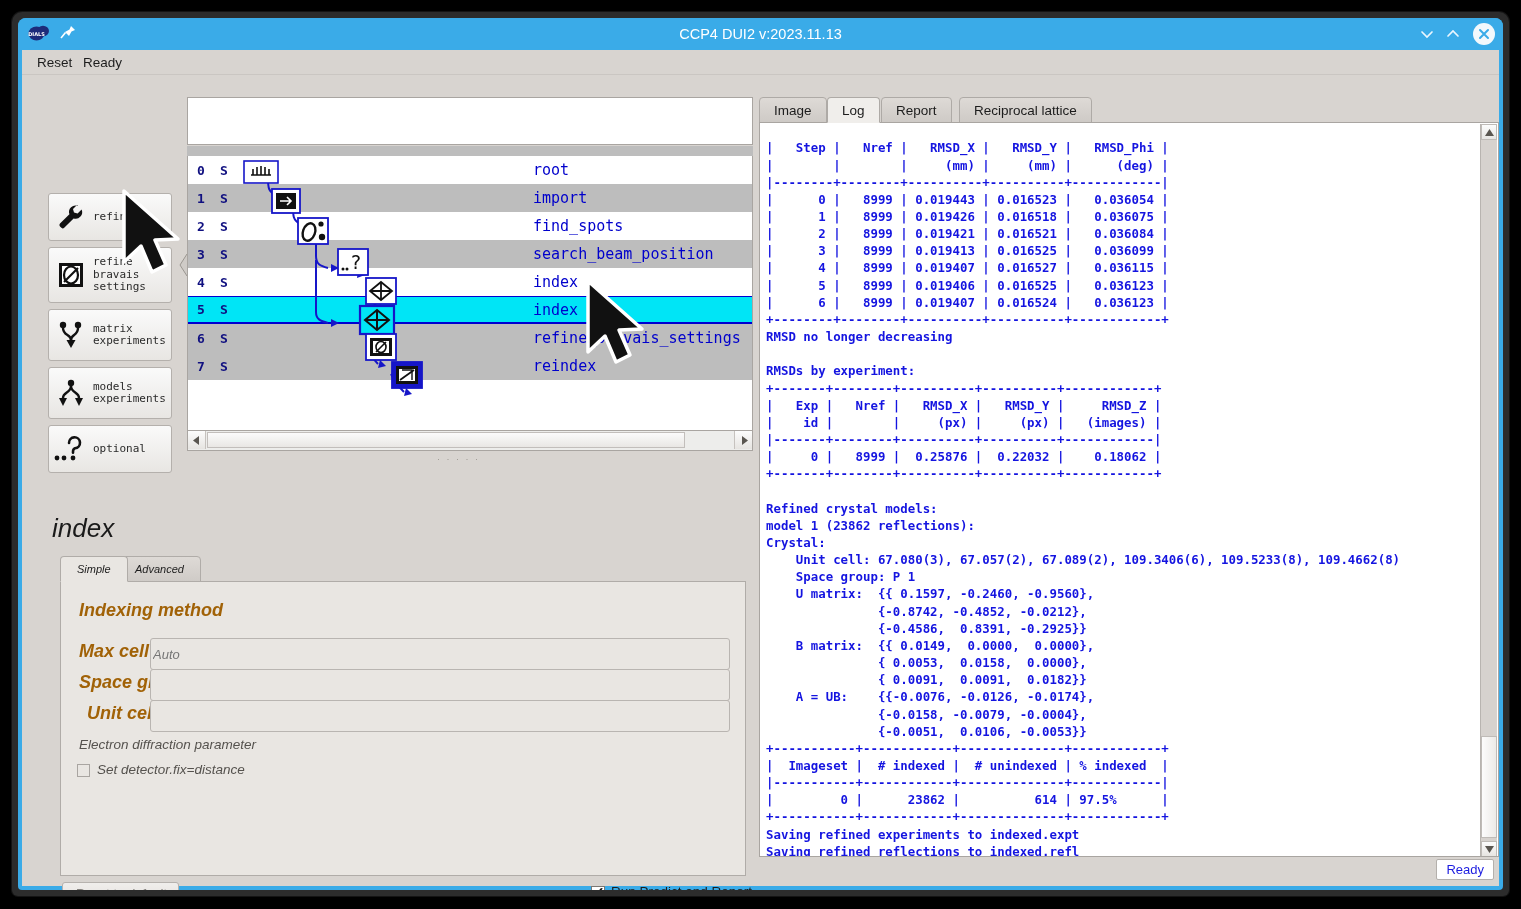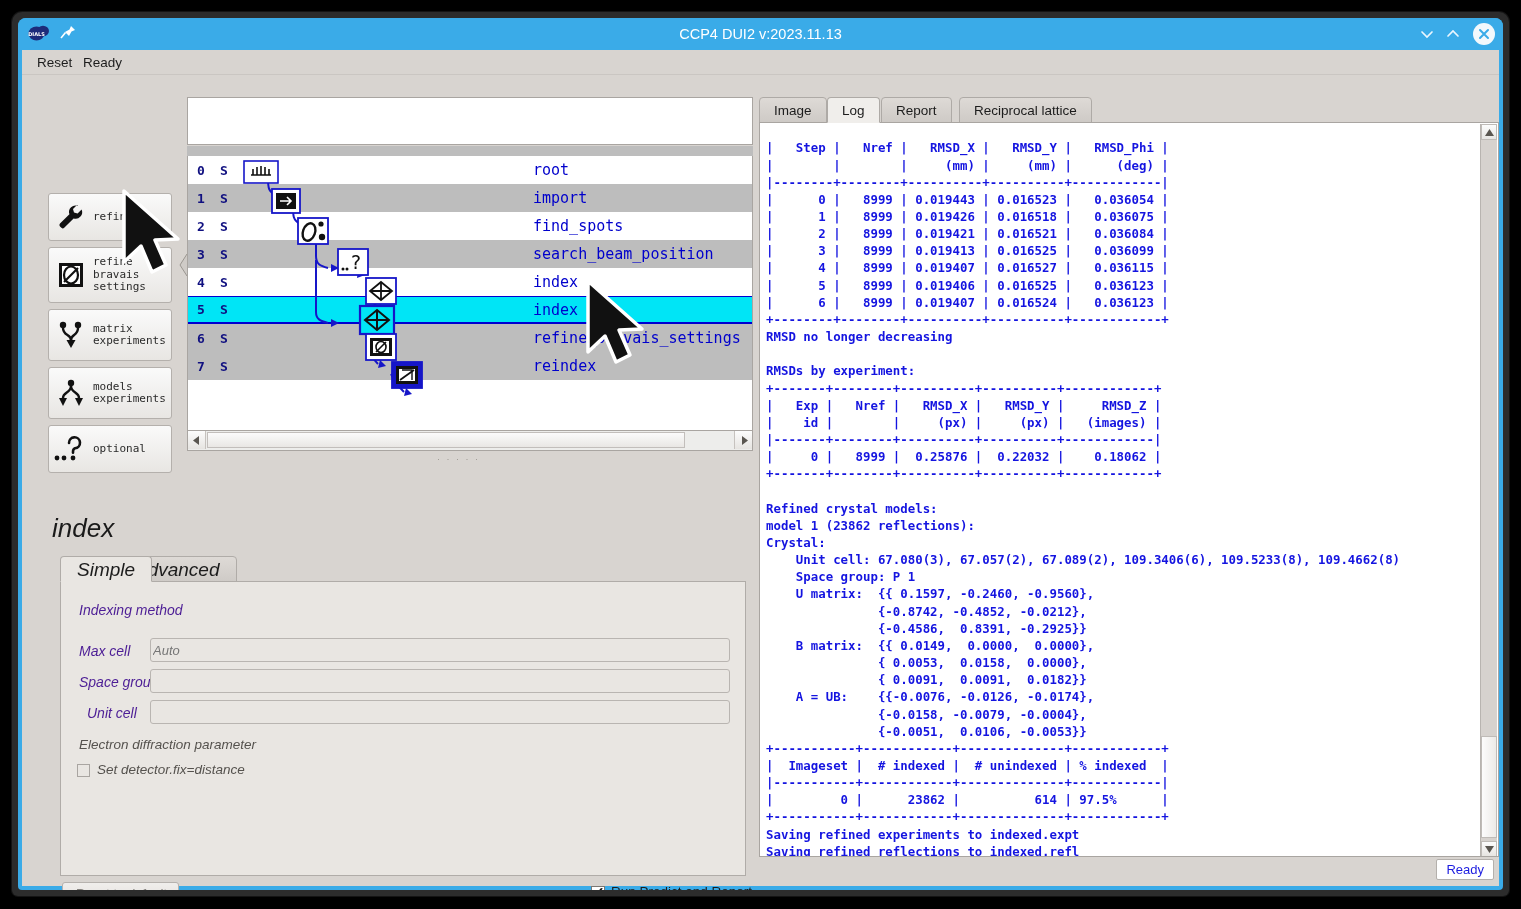--- a/index.html
+++ b/index.html
@@ -213,21 +213,21 @@
     position: absolute; left: 30px; top: 438px;
     font-size: 26px; font-style: italic; color: #1a1a1a;
   }
   #tabstrip {
     position: absolute; left: 38px; top: 481px;
     width: 686px; height: 26px;
   }
   .ptab {
     position: absolute; top: 0; height: 26px;
     line-height: 25px; padding: 0 16px;
-    font-size: 19px; font-style: italic; color: #1c1c1c;
+    font-size: 11px; font-style: italic; color: #1c1c1c;
     border: 1px solid #b0aca8;
     border-radius: 4px 4px 0 0;
     background: linear-gradient(#dedad6, #cfcbc7);
     cursor: pointer;
   }
   .ptab.active {
     background: #e9e6e2;
     border-bottom: 1px solid #e9e6e2;
     z-index: 2;
   }
@@ -237,25 +237,25 @@
     position: absolute; left: 38px; top: 506px;
     width: 686px; height: 295px;
     background: #e9e6e2;
     border: 1px solid #b0aca8;
   }
   .prow {
     position: absolute; height: 24px;
     display: flex; align-items: center;
   }
   .plabel {
-    font-size: 14px; font-style: italic; color: #4c1d95;
+    font-size: 18px; font-style: italic; color: #a16207; font-weight: bold;
   }
   .pinput {
     position: absolute;
-    height: 24px; line-height: 22px;
+    height: 32px; line-height: 22px;
     background: #e9e6e2;
     border: 1px solid #b9b5b1;
     border-radius: 3px;
     font-size: 13px; font-style: italic; color: #0f172a;
     cursor: text;
   }
   #pcombo {
     position: absolute; left: 349px; top: 15px;
     width: 320px; height: 25px;
     background: linear-gradient(#f3f1ef, #e2dfdb);

